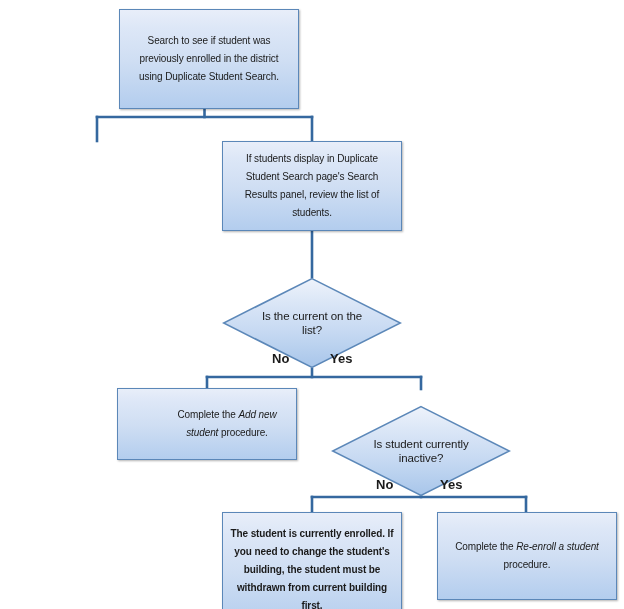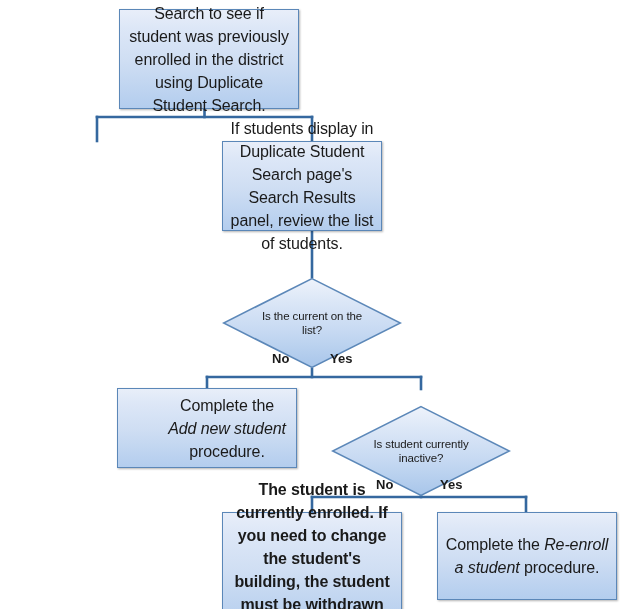--- a/index.html
+++ b/index.html
@@ -35,22 +35,22 @@
     justify-content: center;
     text-align: center;
   }
   .process {
     border: 1px solid #5b87b8;
     background: linear-gradient(to bottom, #e8eef9 0%, #dde7f7 18%, #cfdef3 52%, #b3cdee 100%);
     box-shadow: 1px 1px 2px rgba(0,0,0,0.30);
   }
   .process .txt {
     color: #1a1a1a;
-    font-size: 16px;
-    line-height: 23px;
+    font-size: 10px;
+    line-height: 18px;
     padding: 0 7px;
     letter-spacing: -0.1px;
   }
   .decision {
     width: 180px;
     height: 92px;
   }
   .decision svg.dia {
     position: absolute;
     left: 0;
@@ -101,42 +101,42 @@
       <path d="M 312 497 L 312 512"></path>
       <path d="M 526 497 L 526 512"></path>
     </g>
   </svg>
 
   <div class="node process" style="left:119px; top:9px; width:180px; height:100px;">
     <span class="txt">Search to see if student was previously enrolled in the district using Duplicate Student Search.</span>
   </div>
 
 
-  <div class="node process" style="left:222px; top:141px; width:160px; height:90px;">
+  <div class="node process" style="left:222px; top:141px; width:180px; height:90px;">
     <span class="txt">If students display in Duplicate Student Search page's Search Results panel, review the list of students.</span>
   </div>
 
   <div class="node decision" style="left:222px; top:277px;">
     <svg class="dia" viewBox="0 0 180 92" preserveAspectRatio="none">
       <defs>
         <linearGradient id="diaGrad1" x1="0" y1="0" x2="0" y2="1">
           <stop offset="0%" stop-color="#eef3fb"></stop>
           <stop offset="25%" stop-color="#dce7f7"></stop>
           <stop offset="60%" stop-color="#c6d9f2"></stop>
           <stop offset="100%" stop-color="#a8c6ea"></stop>
         </linearGradient>
       </defs>
       <polygon points="90,1.6 178.4,46 90,90.4 1.6,46" fill="url(#diaGrad1)" stroke="#5b87b8" stroke-width="1.6"></polygon>
     </svg>
     <span class="txt">Is the current on the list?</span>
   </div>
   <span class="branch-label" style="left:272px; top:351px;">No</span>
   <span class="branch-label" style="left:330px; top:351px;">Yes</span>
 
-  <div class="node process" style="left:117px; top:388px; width:180px; height:80px;padding-left:40px;">
+  <div class="node process" style="left:117px; top:388px; width:180px; height:72px;padding-left:40px;">
     <span class="txt"><span>Complete the </span><em>Add new student</em><span> procedure.</span></span>
   </div>
 
   <div class="node decision" style="left:331px; top:405px;">
     <svg class="dia" viewBox="0 0 180 92" preserveAspectRatio="none">
       <defs>
         <linearGradient id="diaGrad2" x1="0" y1="0" x2="0" y2="1">
           <stop offset="0%" stop-color="#eef3fb"></stop>
           <stop offset="25%" stop-color="#dce7f7"></stop>
           <stop offset="60%" stop-color="#c6d9f2"></stop>

